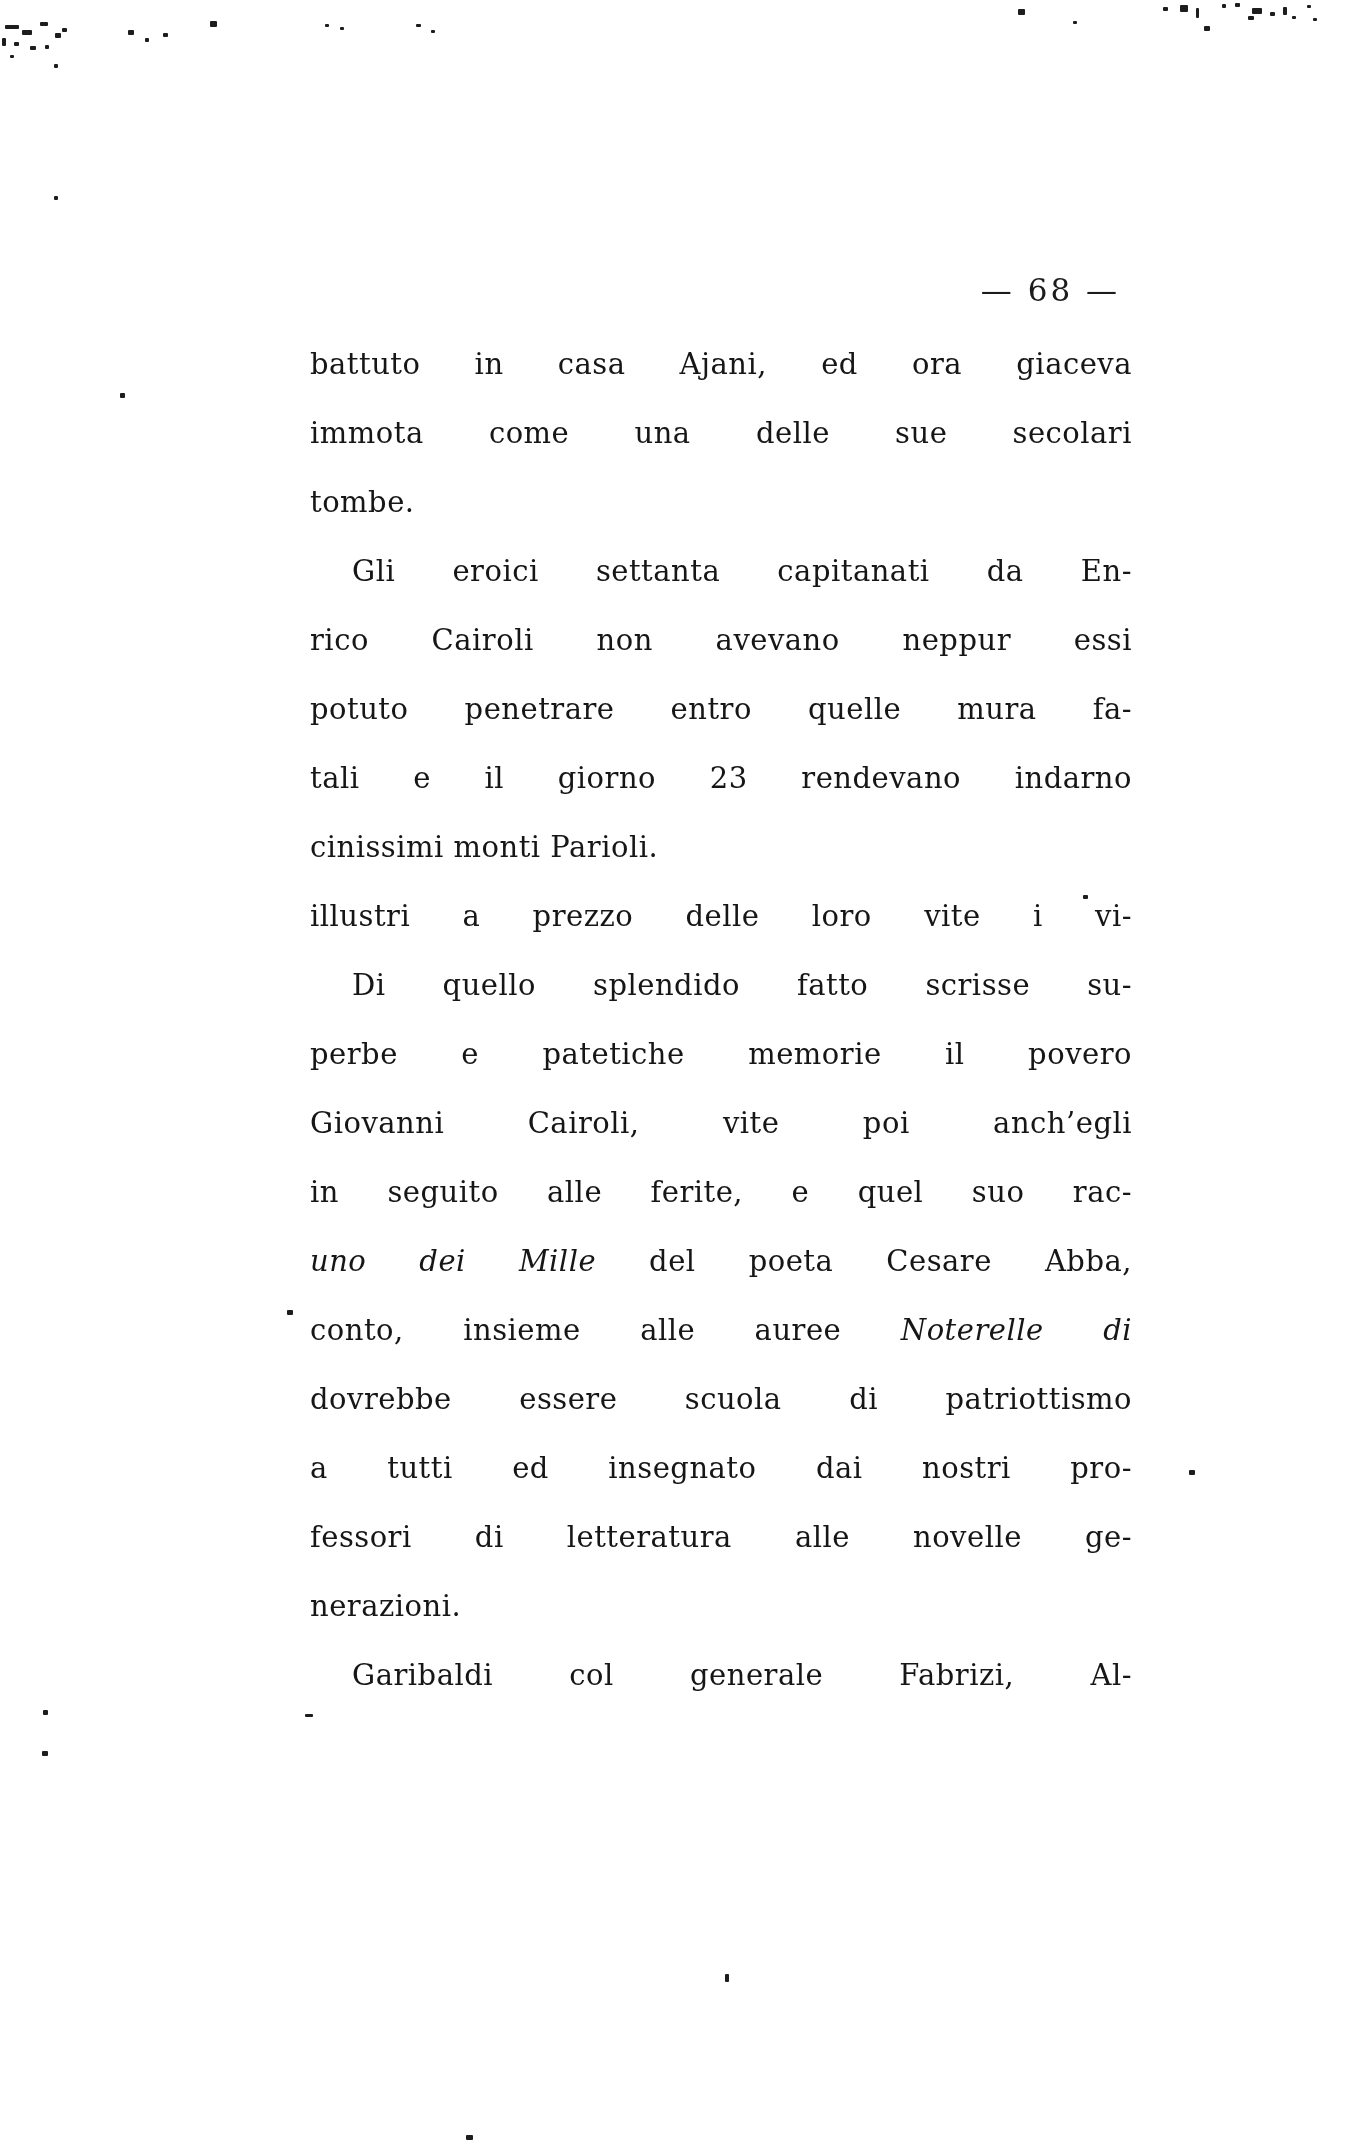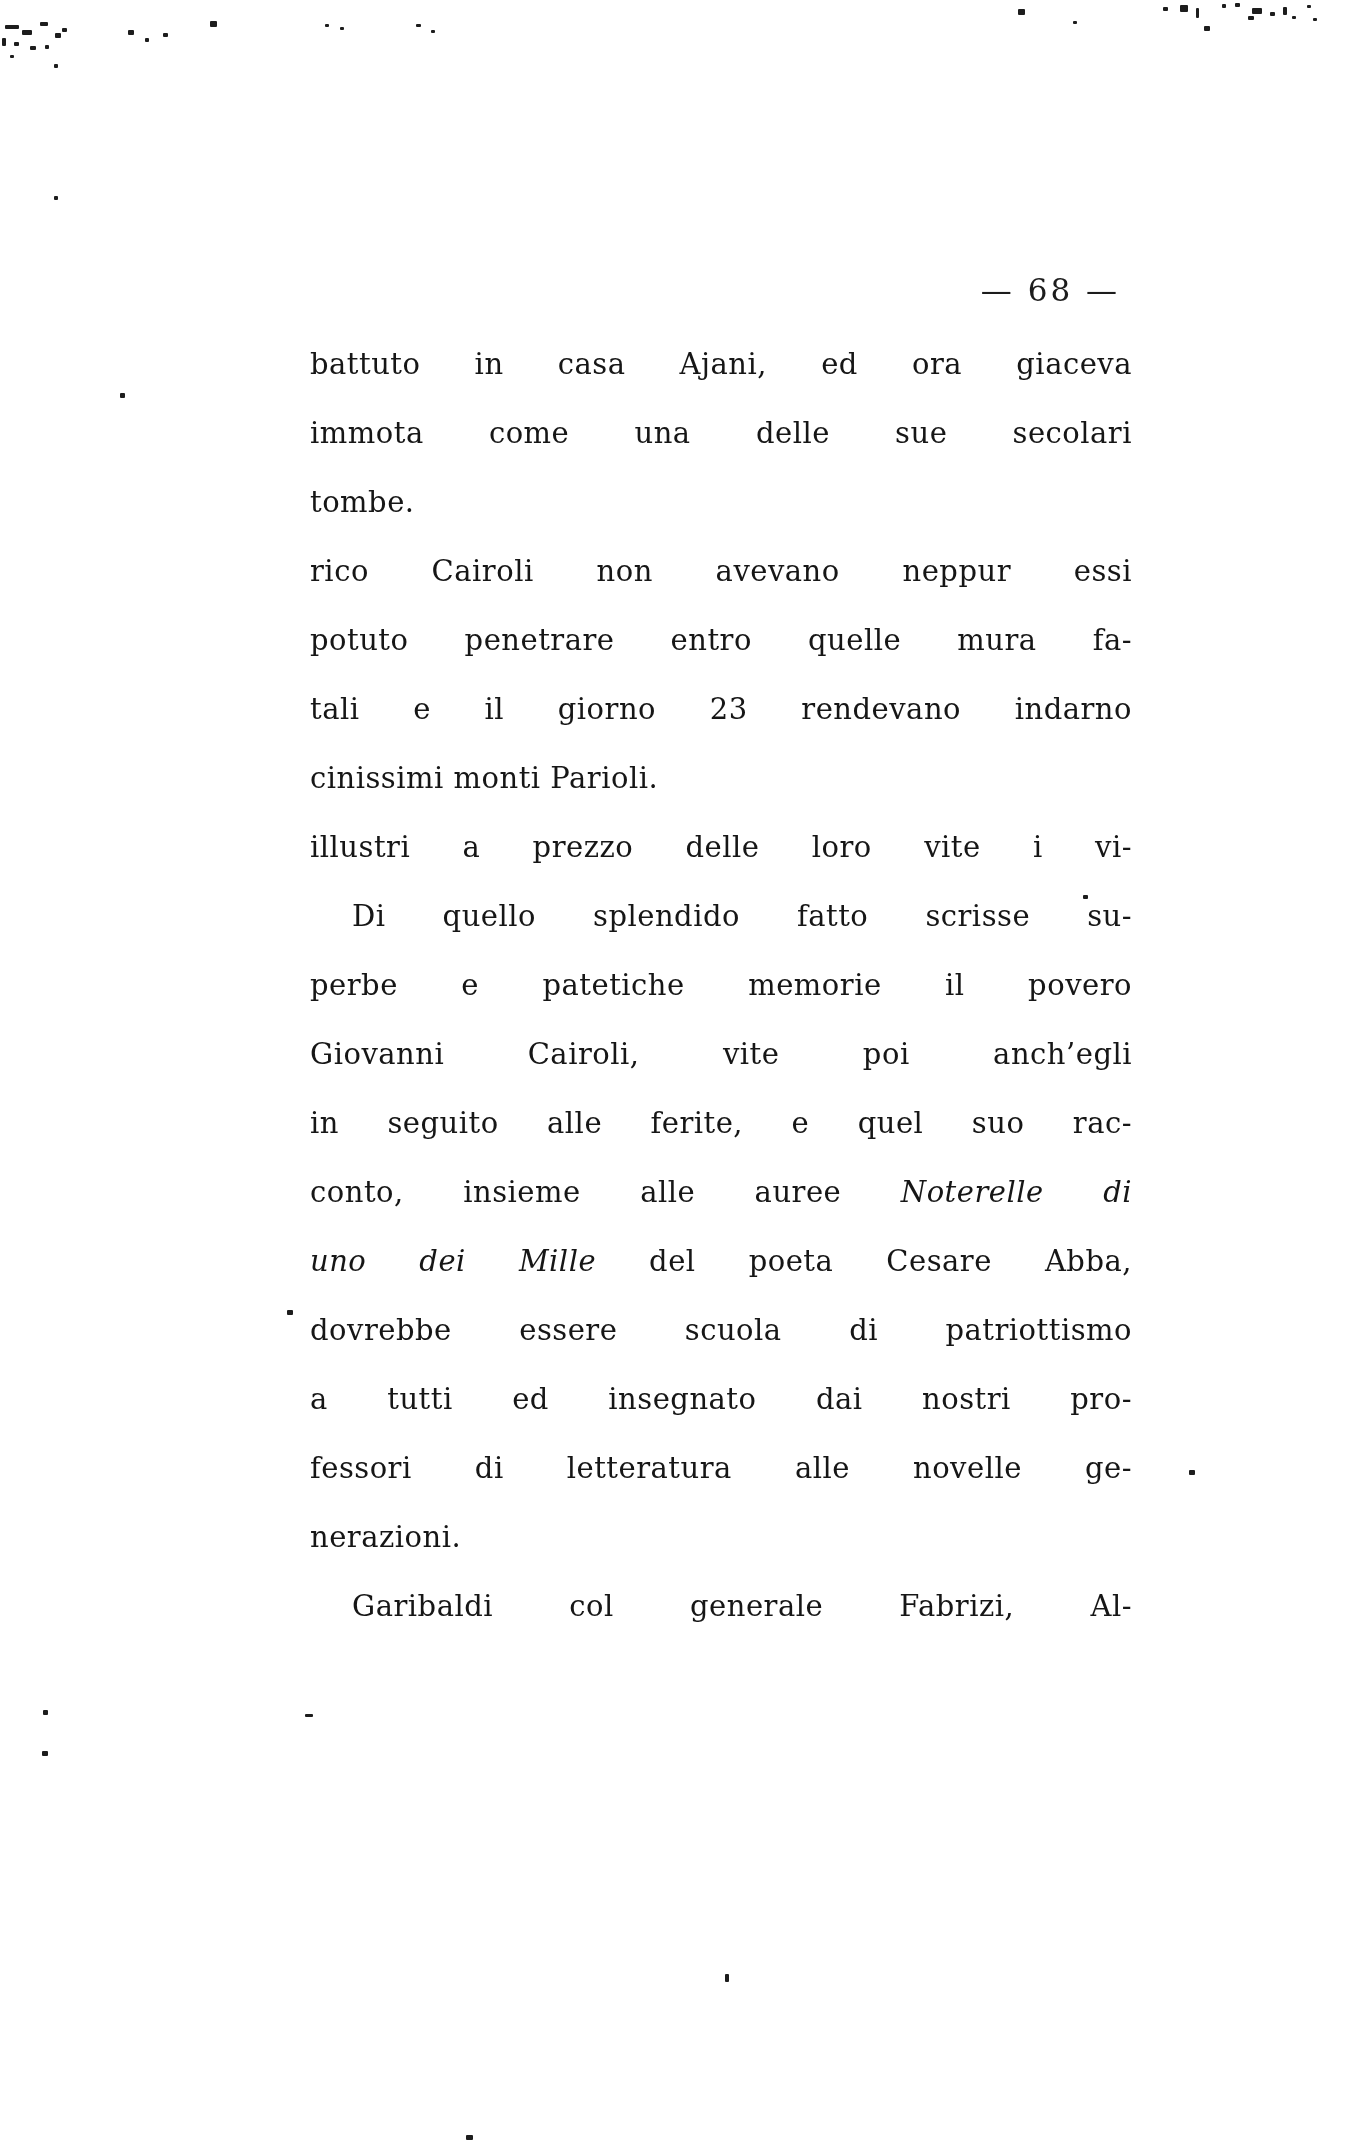--- a/index.html
+++ b/index.html
@@ -69,31 +69,32 @@
 </head>
 <body>
 
 <div class="page">
   <div class="page-number">— 68 —</div>
 
   <div class="text-block">
       <div class="line"><span>battuto in casa Ajani, ed ora giaceva</span></div>
       <div class="line"><span>immota come una delle sue secolari</span></div>
       <div class="line end"><span>tombe.</span></div>
+      <div class="line indent"><span>Gli eroici settanta capitanati da En-</span></div>
       <div class="line"><span>rico Cairoli non avevano neppur essi</span></div>
       <div class="line"><span>potuto penetrare entro quelle mura fa-</span></div>
       <div class="line"><span>tali e il giorno 23 rendevano indarno</span></div>
       <div class="line end"><span>cinissimi monti Parioli.</span></div>
       <div class="line"><span>illustri a prezzo delle loro vite i vi-</span></div>
       <div class="line indent"><span>Di quello splendido fatto scrisse su-</span></div>
       <div class="line"><span>perbe e patetiche memorie il povero</span></div>
       <div class="line"><span>Giovanni Cairoli, vite poi anch’egli</span></div>
       <div class="line"><span>in seguito alle ferite, e quel suo rac-</span></div>
+      <div class="line"><i>uno dei Mille</i><span> del poeta Cesare Abba,</span></div>
       <div class="line"><span>conto, insieme alle auree </span><i>Noterelle di</i></div>
-      <div class="line"><i>uno dei Mille</i><span> del poeta Cesare Abba,</span></div>
       <div class="line"><span>dovrebbe essere scuola di patriottismo</span></div>
       <div class="line"><span>a tutti ed insegnato dai nostri pro-</span></div>
       <div class="line"><span>fessori di letteratura alle novelle ge-</span></div>
       <div class="line end"><span>nerazioni.</span></div>
       <div class="line indent"><span>Garibaldi col generale Fabrizi, Al-</span></div>
     </div>
 
   <div class="noise-layer">
       <div class="speck" style="left: 5px; top: 25px; width: 14px; height: 4px;"></div>
       <div class="speck" style="left: 22px; top: 30px; width: 10px; height: 5px;"></div>

